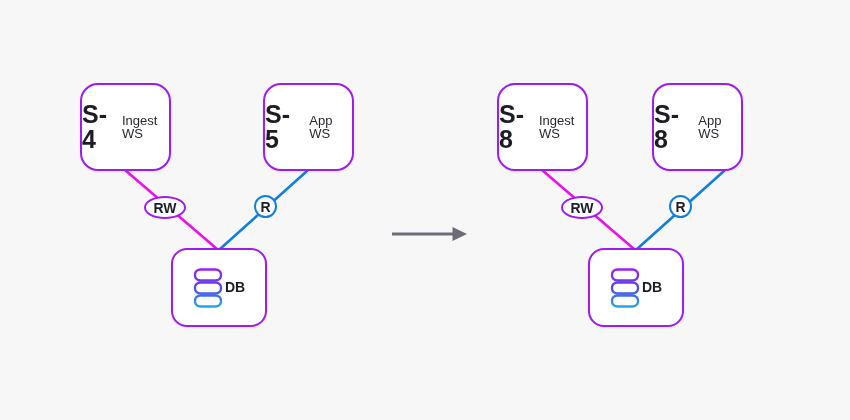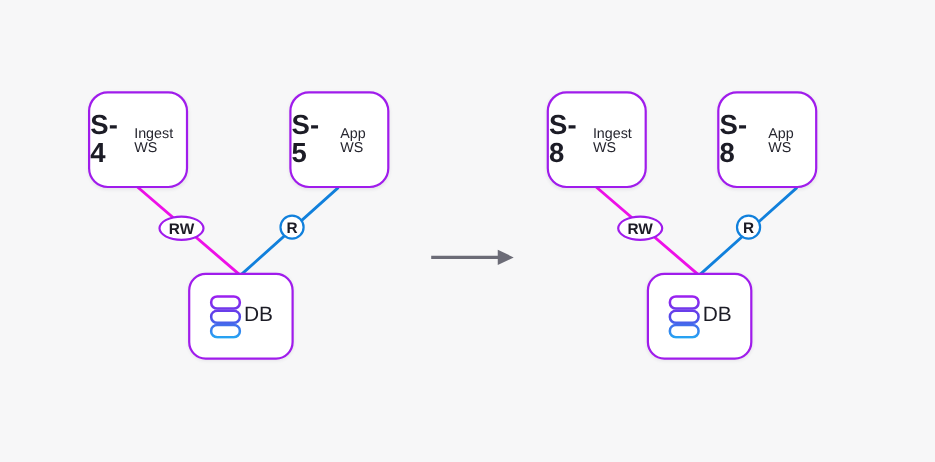--- a/index.html
+++ b/index.html
@@ -47,21 +47,21 @@
   .node-subtitle{
     font-size:13px;color:#26262f;line-height:1;
   }
   .db-node{
     width:96px;height:79px;
     border-radius:16px;
     gap:2px;
   }
   .db-icon{display:block;}
   .db-label{
-    font-size:19px;font-weight:400;color:var(--text);line-height:1.1;
+    font-size:14px;font-weight:700;color:var(--text);line-height:1.1;
   }
   .badge{
     position:absolute;
     background:#ffffff;
     border-radius:50%;
     display:flex;align-items:center;justify-content:center;
     font-size:14px;font-weight:700;color:var(--text);
     line-height:1;
   }
   .rw-badge{

